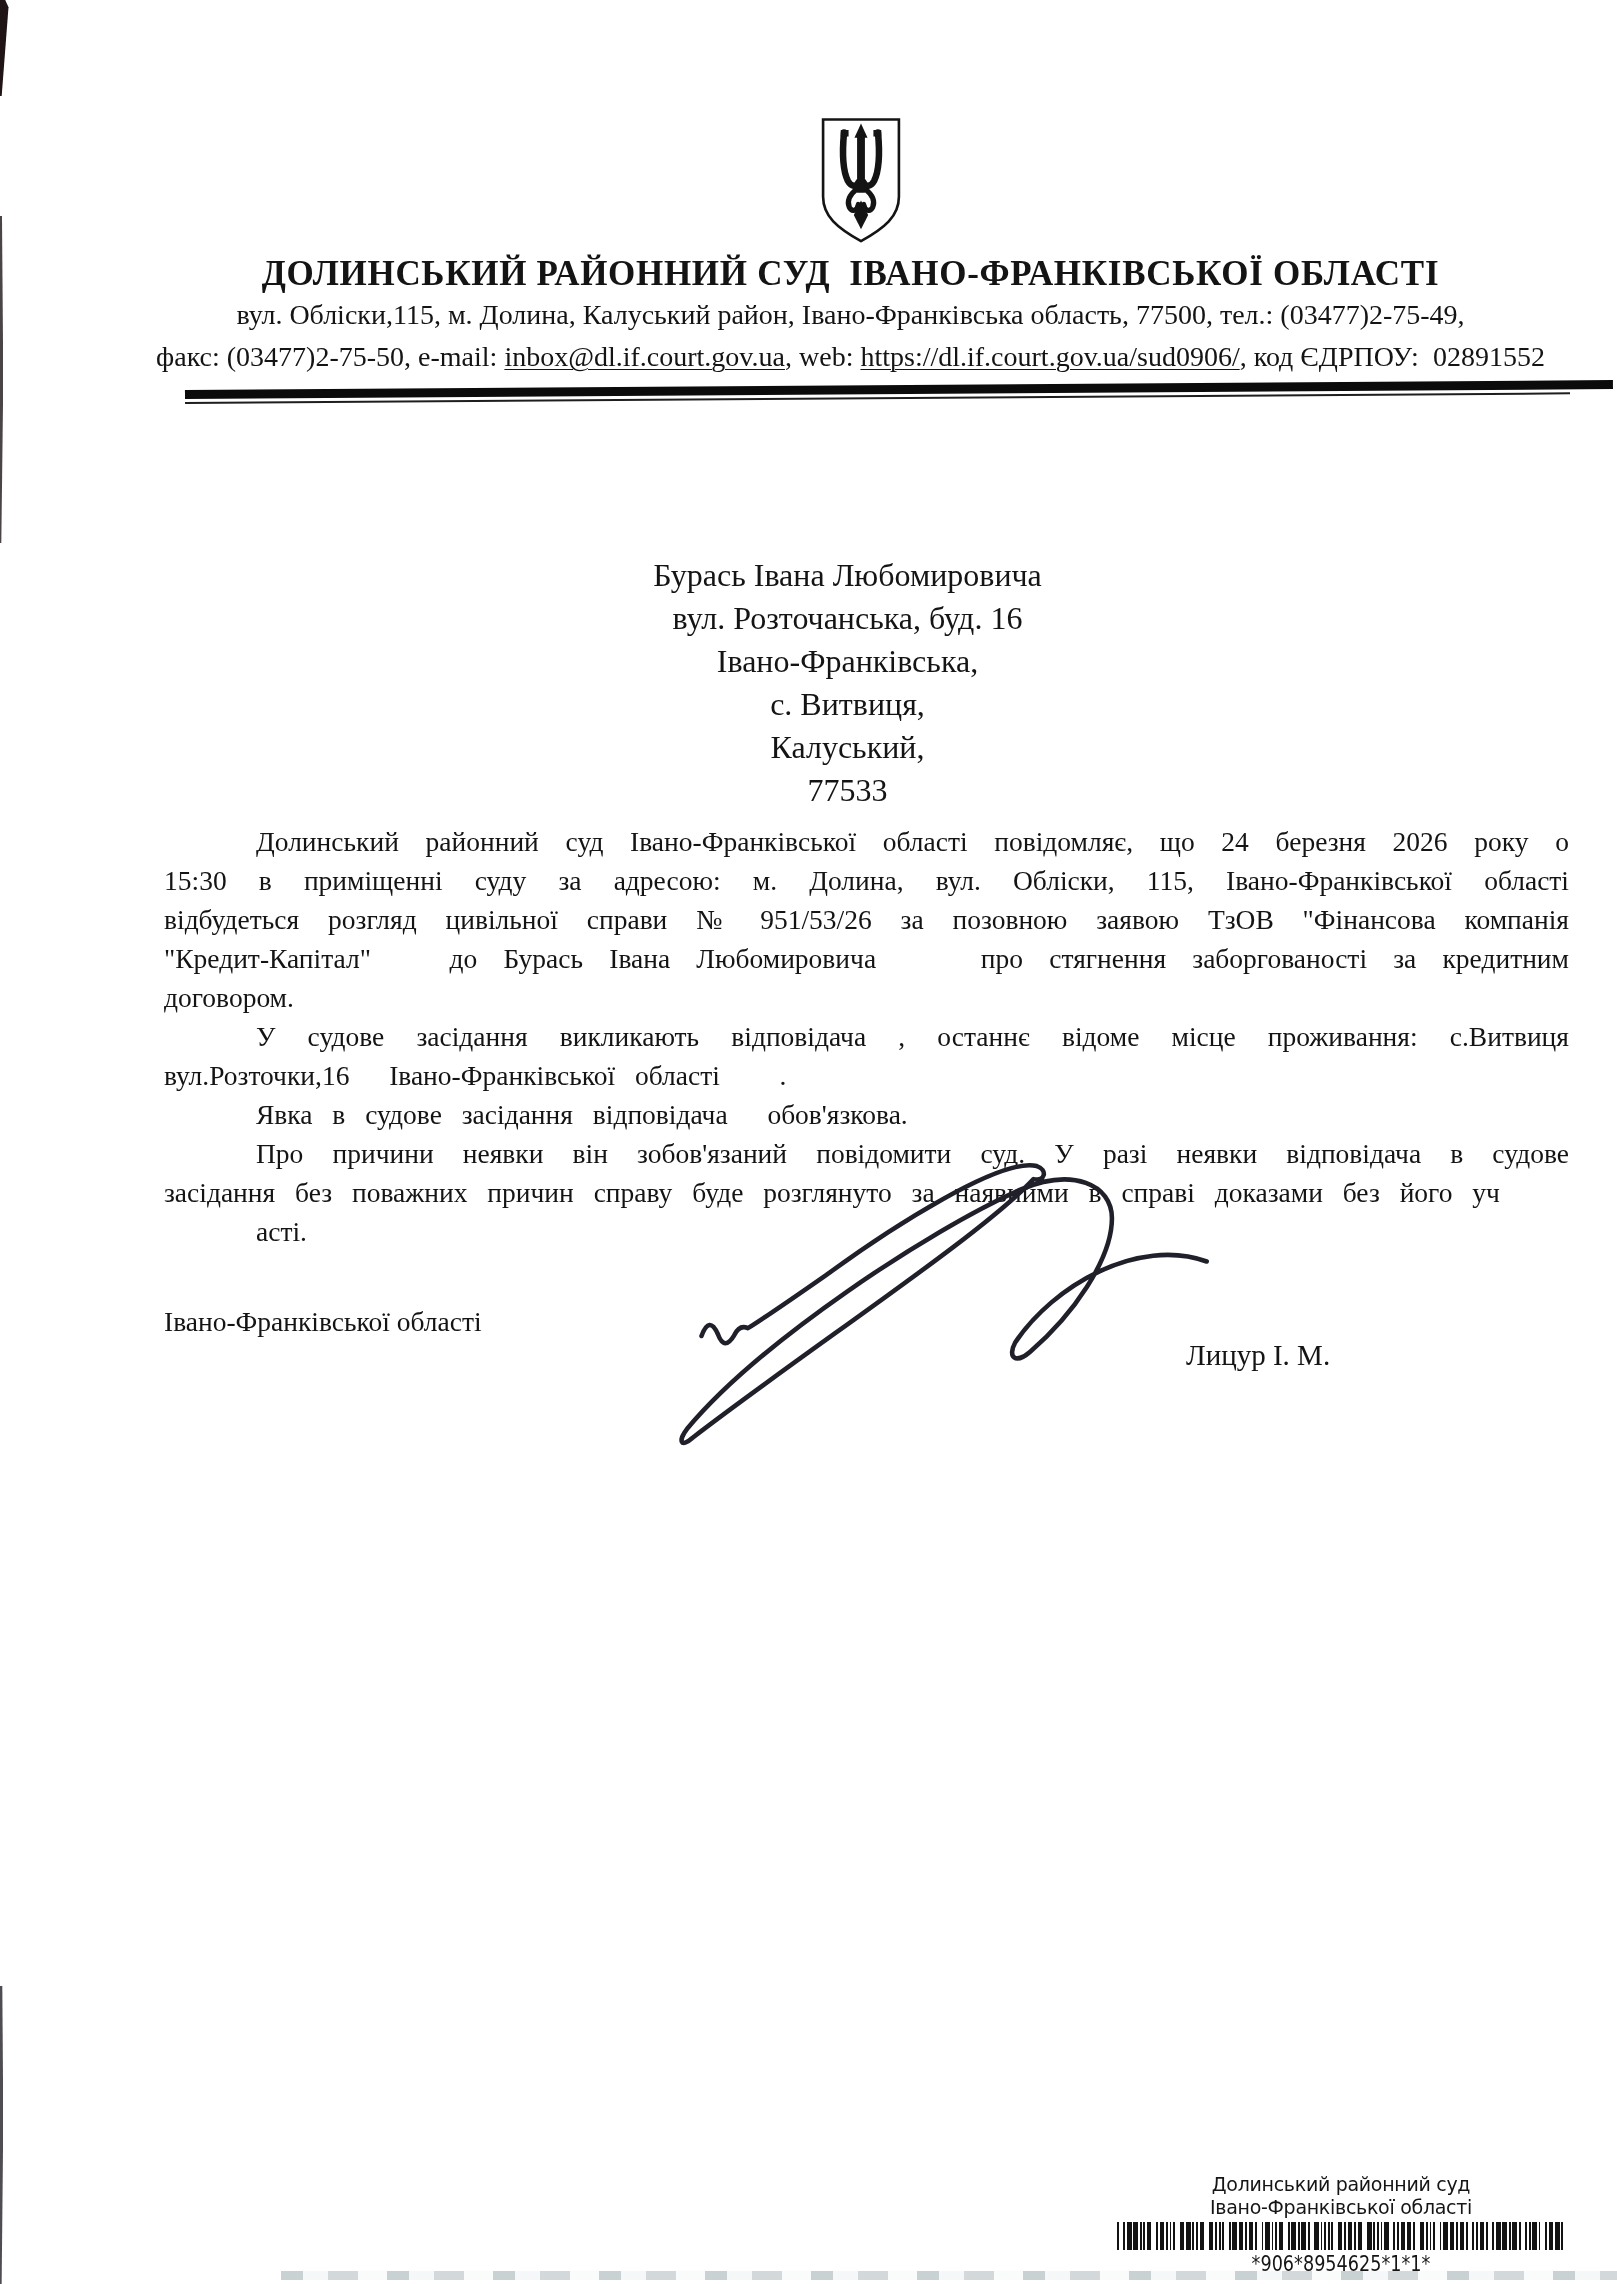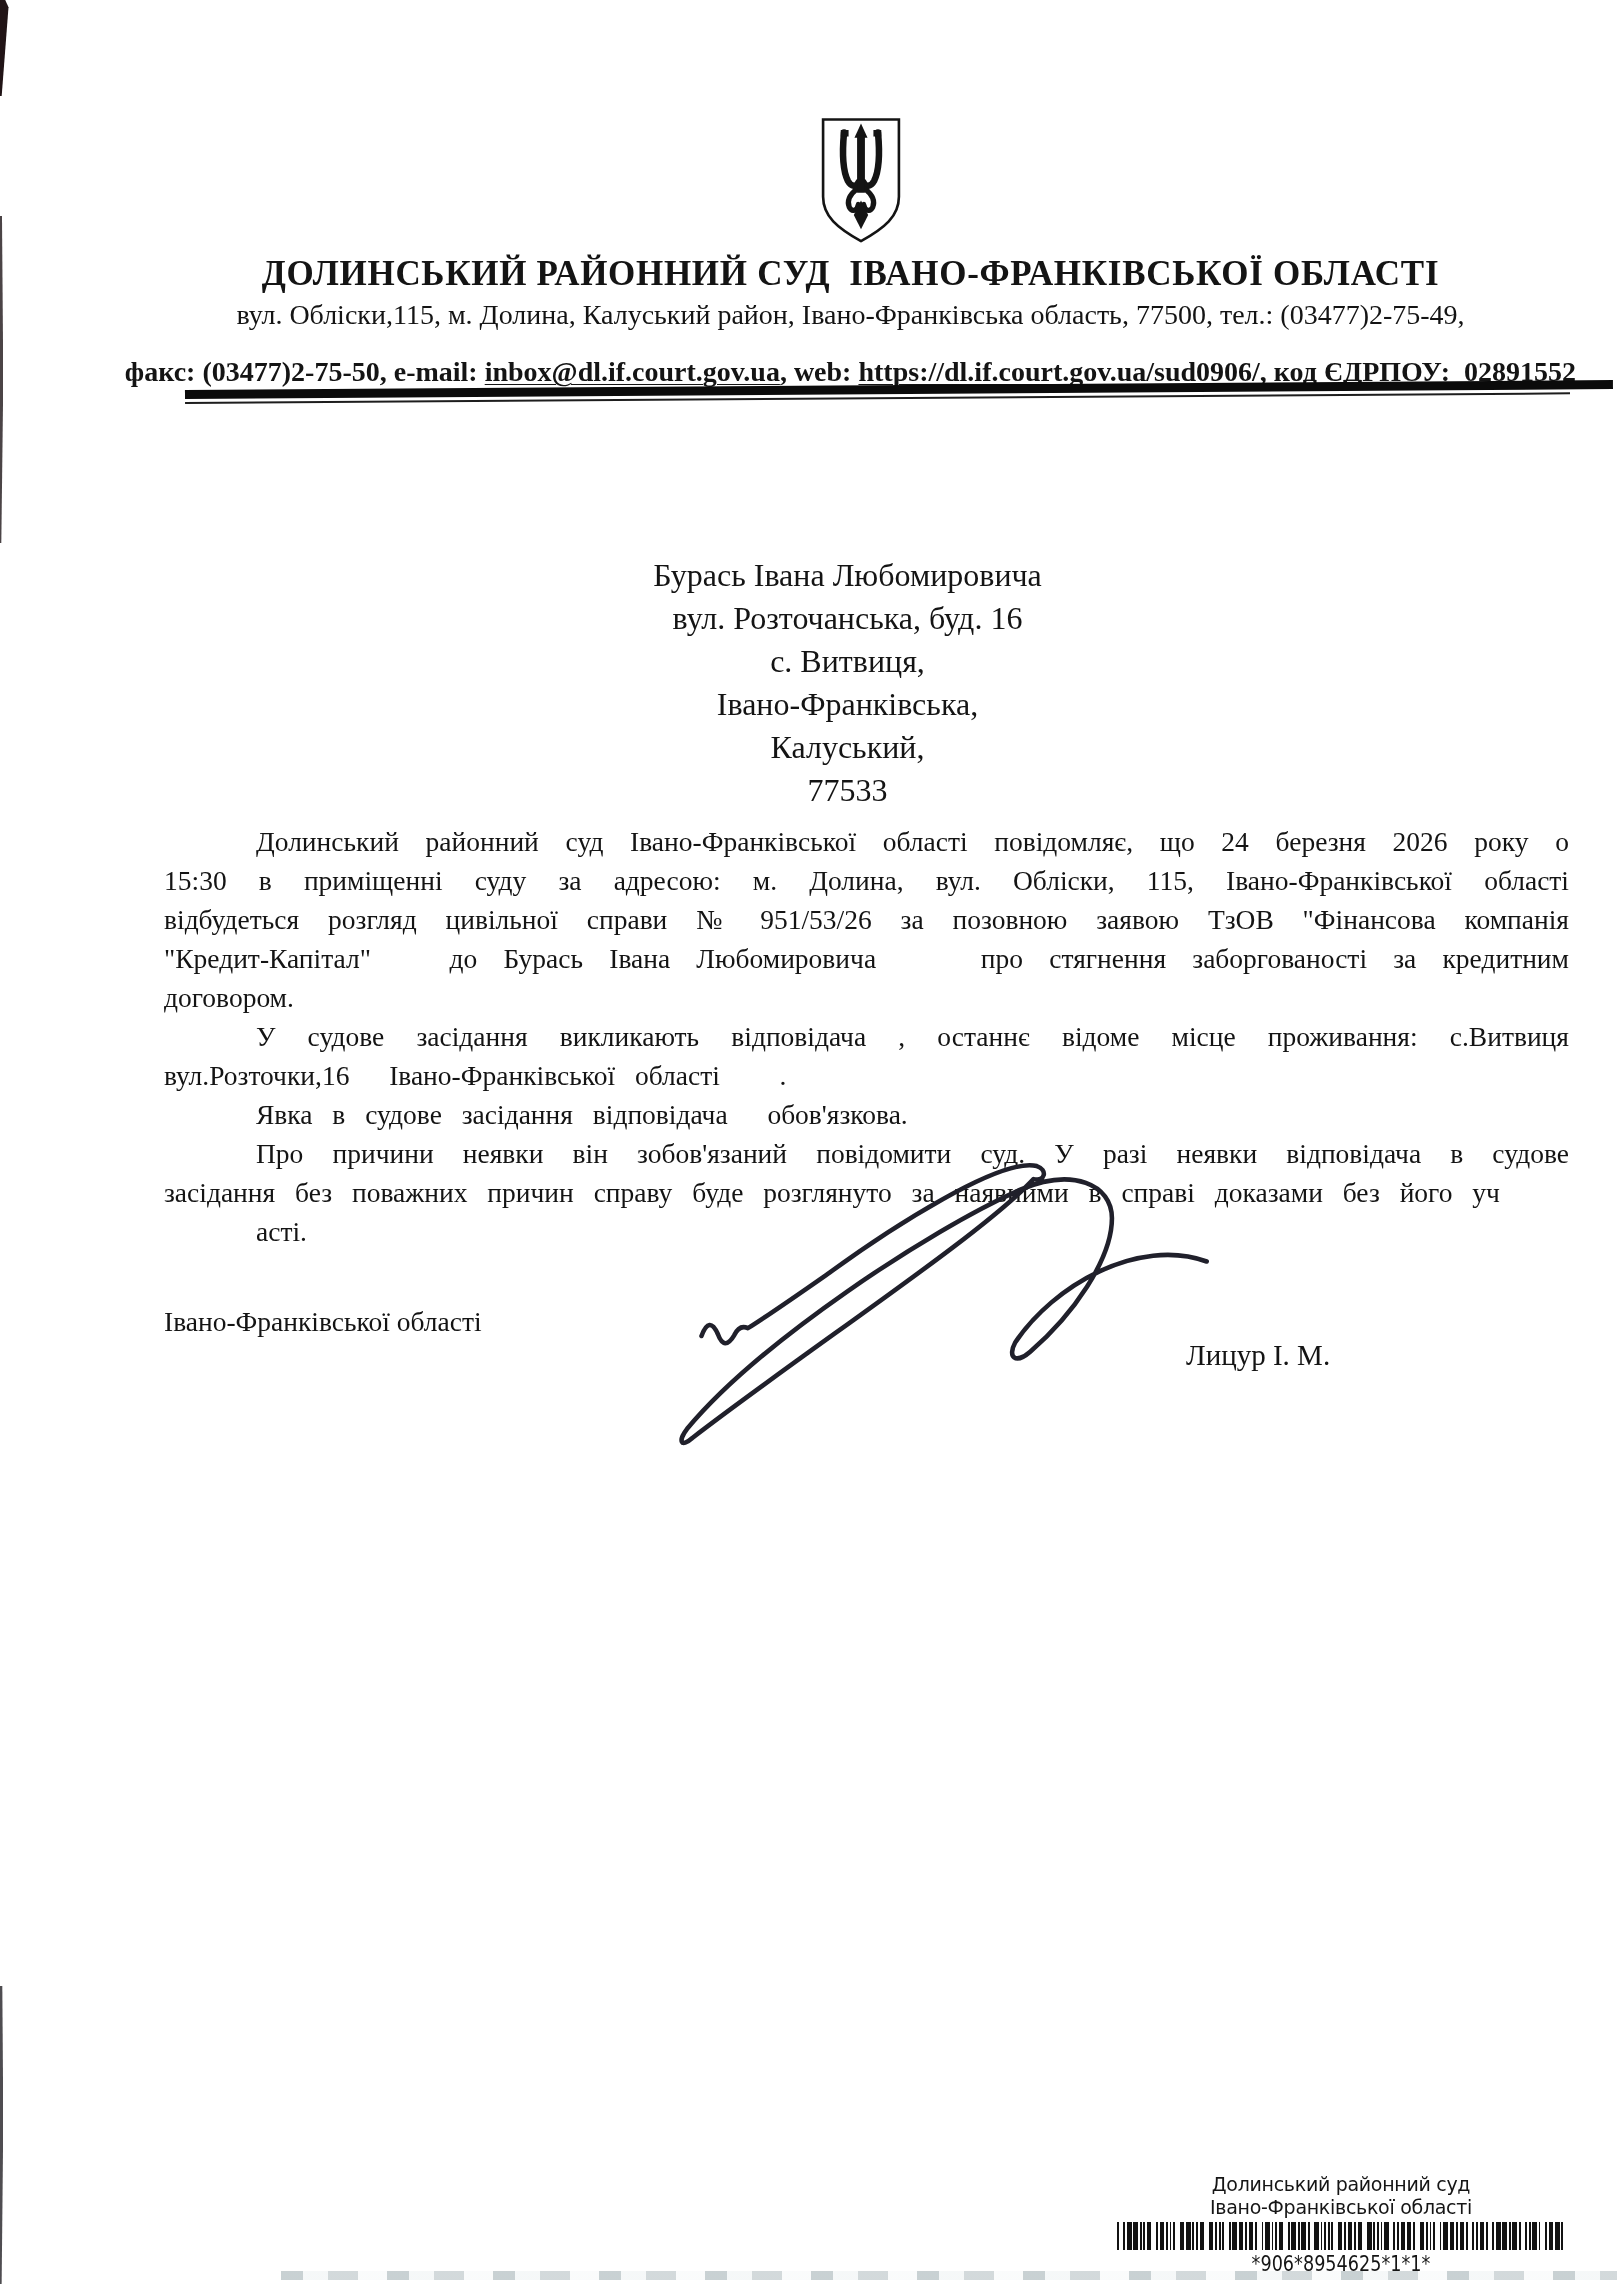--- a/index.html
+++ b/index.html
@@ -11,21 +11,21 @@
   .emblem{position:absolute;left:815px;top:113px;width:92px;height:134px;}
   .court-name{
     position:absolute;left:85px;top:253px;width:1531px;text-align:center;
     font-size:35px;font-weight:bold;letter-spacing:0.7px;white-space:pre-wrap;line-height:41px;
   }
   .addr-line{
     position:absolute;left:85px;width:1531px;text-align:center;
     font-size:28px;line-height:29px;white-space:pre-wrap;
   }
   .addr1{top:300px;}
-  .addr2{top:357px;font-weight:bold;}
+  .addr2{top:342px;}
   .u{ text-decoration:underline;text-decoration-thickness:1.3px;text-underline-offset:3.3px;}
   .rule{position:absolute;left:185px;top:390px;width:1428px;transform:rotate(-0.4deg);transform-origin:left center;}
   .rule-thick{height:8.5px;background:#0b0b0b;}
   .rule-thin{height:2px;background:#1e1e1e;margin-top:3.3px;width:97%;}
   
   .doc-title{
     position:absolute;left:105px;top:476px;width:1485px;text-align:center;
     font-size:30px;line-height:35px;
   }
   .addressee{
@@ -102,22 +102,22 @@
 
   <div class="rule">
     <div class="rule-thick"></div>
     <div class="rule-thin"></div>
   </div>
 
 
   <div class="addressee">
     <div>Бурась Івана Любомировича</div>
     <div>вул. Розточанська, буд. 16</div>
+    <div>Івано-Франківська,</div>
     <div>с. Витвиця,</div>
-    <div>Івано-Франківська,</div>
     <div>Калуський,</div>
     <div>77533</div>
   </div>
 
   <div class="body-text">
     <p>Долинський районний суд Івано-Франківської області повідомляє, що 24 березня 2026 року о 15:30 в приміщенні суду за адресою: м. Долина, вул. Обліски, 115, Івано-Франківської області відбудеться розгляд цивільної справи № 951/53/26 за позовною заявою ТзОВ "Фінансова компанія "Кредит-Капітал"   до Бурась Івана Любомировича    про стягнення заборгованості за кредитним договором.</p>
     <p>У судове засідання викликають відповідача , останнє відоме місце проживання: с.Витвиця вул.Розточки,16  Івано-Франківської області   .</p>
     <p>Явка в судове засідання відповідача  обов'язкова.</p>
     <p>Про причини неявки він зобов'язаний повідомити суд. У разі неявки відповідача в судове засідання без поважних причин справу буде розглянуто за наявними в справі доказами без його уч</p>
     <p class="tail-line">асті.</p>

